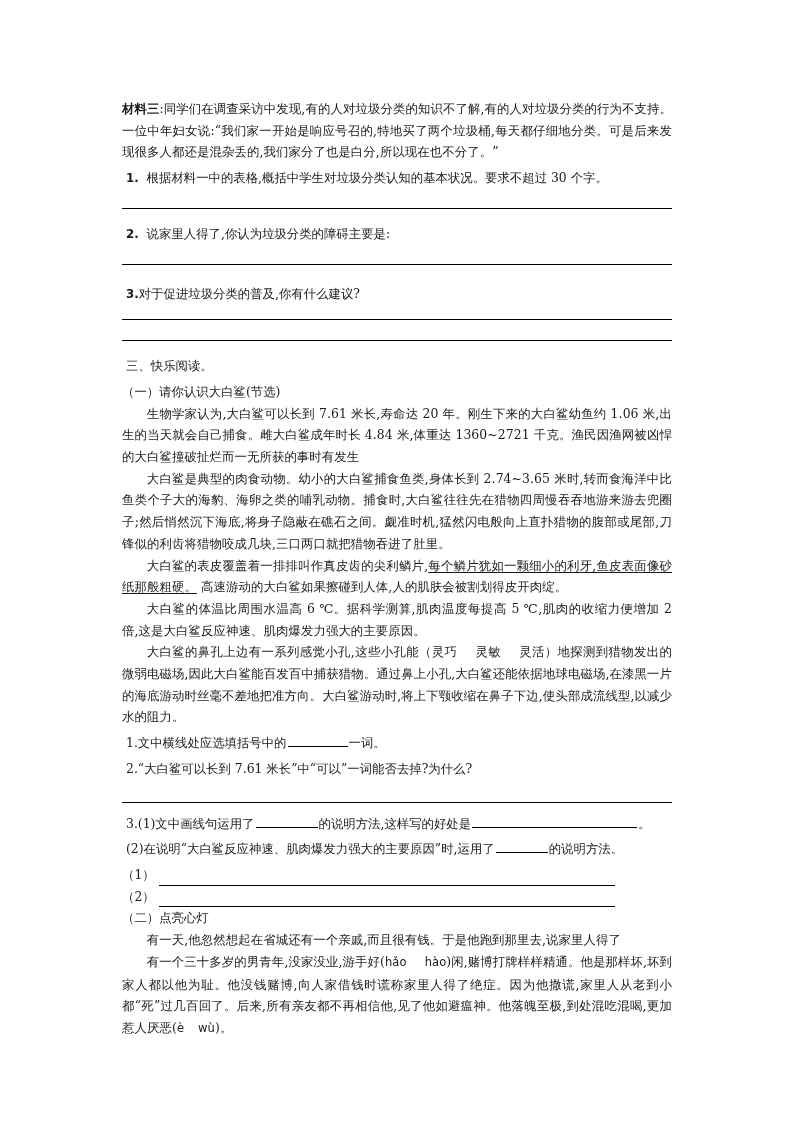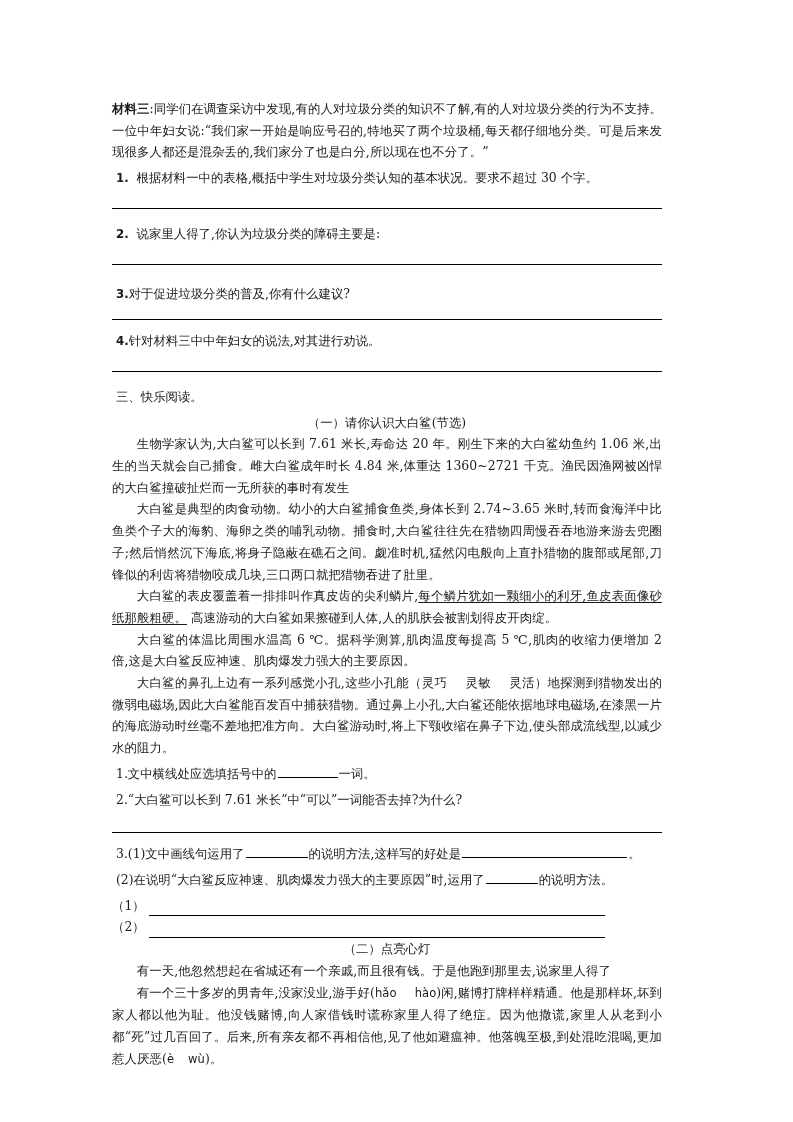--- a/index.html
+++ b/index.html
@@ -10,21 +10,21 @@
   body {
     width: 793px;
     height: 1122px;
     font-family: "DejaVu Serif", "Liberation Serif", serif;
     color: #1a1a1a;
     position: relative;
     overflow: hidden;
   }
   .page {
     position: absolute;
-    left: 112px;
+    left: 122px;
     top: 98px;
     width: 550px;
   }
   .para {
     font-size: 12.4px;
     line-height: 21.7px;
     text-align: justify;
     text-justify: inter-ideograph;
     margin: 0;
     letter-spacing: 0.1px;
@@ -44,21 +44,20 @@
   .rule {
     border-bottom: 1.3px solid #000;
     width: 550px;
     height: 0;
   }
   .spacer-6 { height: 6px; }
   .spacer-10 { height: 10px; }
   .spacer-14 { height: 14px; }
   .spacer-18 { height: 18px; }
   .center {
-    text-align: center;
     font-size: 12.4px;
     line-height: 21.7px;
     margin: 0;
   }
   .u {
     text-decoration: underline;
     text-underline-offset: 2px;
   }
   
   .blank {
@@ -113,21 +112,20 @@
   <p class="qline"><span class="num-lat">2.</span>&nbsp;&nbsp;<span>说家里人得了,你认为垃圾分类的障碍主要是:</span></p>
   <div class="spacer-14"></div>
   <div class="rule"></div>
 
   <div class="spacer-14"></div>
   <p class="qline"><span class="num-lat">3.</span><span>对于促进垃圾分类的普及,你有什么建议?</span></p>
   <div class="spacer-10"></div>
   <div class="rule"></div>
 
   <div class="spacer-6"></div>
-  <p class="qline"><span class="num-lat">4.</span><span>针对材料三中中年妇女的说法,对其进行劝说。</span></p>
   <div class="spacer-14"></div>
   <div class="rule"></div>
 
   <div class="spacer-10"></div>
   <p class="qline">三、快乐阅读。</p>
   <p class="center">（一）请你认识大白鲨(节选)</p>
 
   <p class="para indent">生物学家认为,大白鲨可以长到 7.61 米长,寿命达 20 年。刚生下来的大白鲨幼鱼约 1.06 米,出生的当天就会自己捕食。雌大白鲨成年时长 4.84 米,体重达 1360~2721 千克。渔民因渔网被凶悍的大白鲨撞破扯烂而一无所获的事时有发生</p>
   <p class="para indent">大白鲨是典型的肉食动物。幼小的大白鲨捕食鱼类,身体长到 2.74~3.65 米时,转而食海洋中比鱼类个子大的海豹、海卵之类的哺乳动物。捕食时,大白鲨往往先在猎物四周慢吞吞地游来游去兜圈子;然后悄然沉下海底,将身子隐蔽在礁石之间。觑准时机,猛然闪电般向上直扑猎物的腹部或尾部,刀锋似的利齿将猎物咬成几块,三口两口就把猎物吞进了肚里。</p>
 

